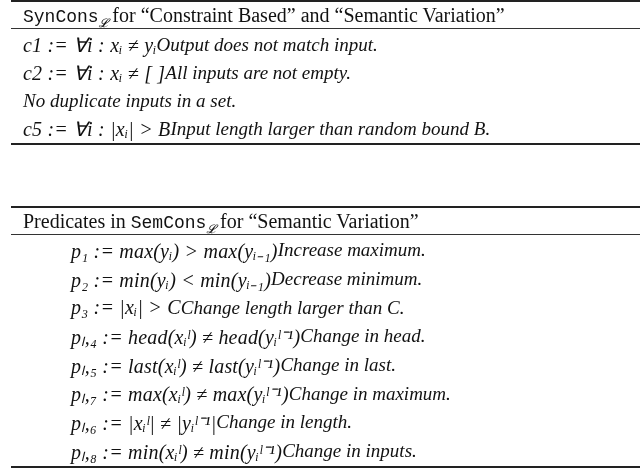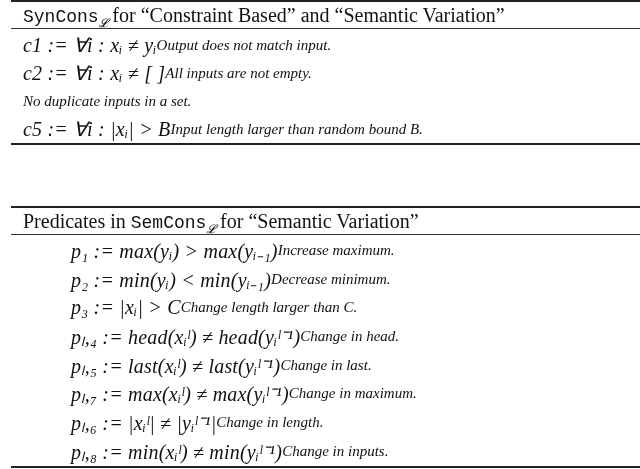--- a/index.html
+++ b/index.html
@@ -21,21 +21,21 @@
   }
   .tt { font-family: "Liberation Mono", "DejaVu Sans Mono", monospace; font-size: 18px; }
   .sub { font-size: 12px; font-style: italic; vertical-align: -5px; }
   .row {
     display: flex; align-items: center;
     height: 28px; padding: 0 14px 0 12px;
     font-family: Liberation Serif, serif; font-size: 20px;
     white-space: nowrap;
   }
   .formula { font-style: italic; letter-spacing: 0.2px; }
-  .desc { font-style: italic; font-size: 15px; }
+  .desc { font-style: italic; font-size: 19px; }
   #t1 { top: 0px; }
   #t2 { top: 206px; }
   #t1 .rows { padding-top: 2px; padding-bottom: 0px; }
   #t2 .rows { padding-top: 1px; padding-left: 48px; }
   #t2 .row { height: 28.7px; }
 </style>
 </head>
 <body>
 
 <div class="tbl rule-top rule-bot" id="t1">

